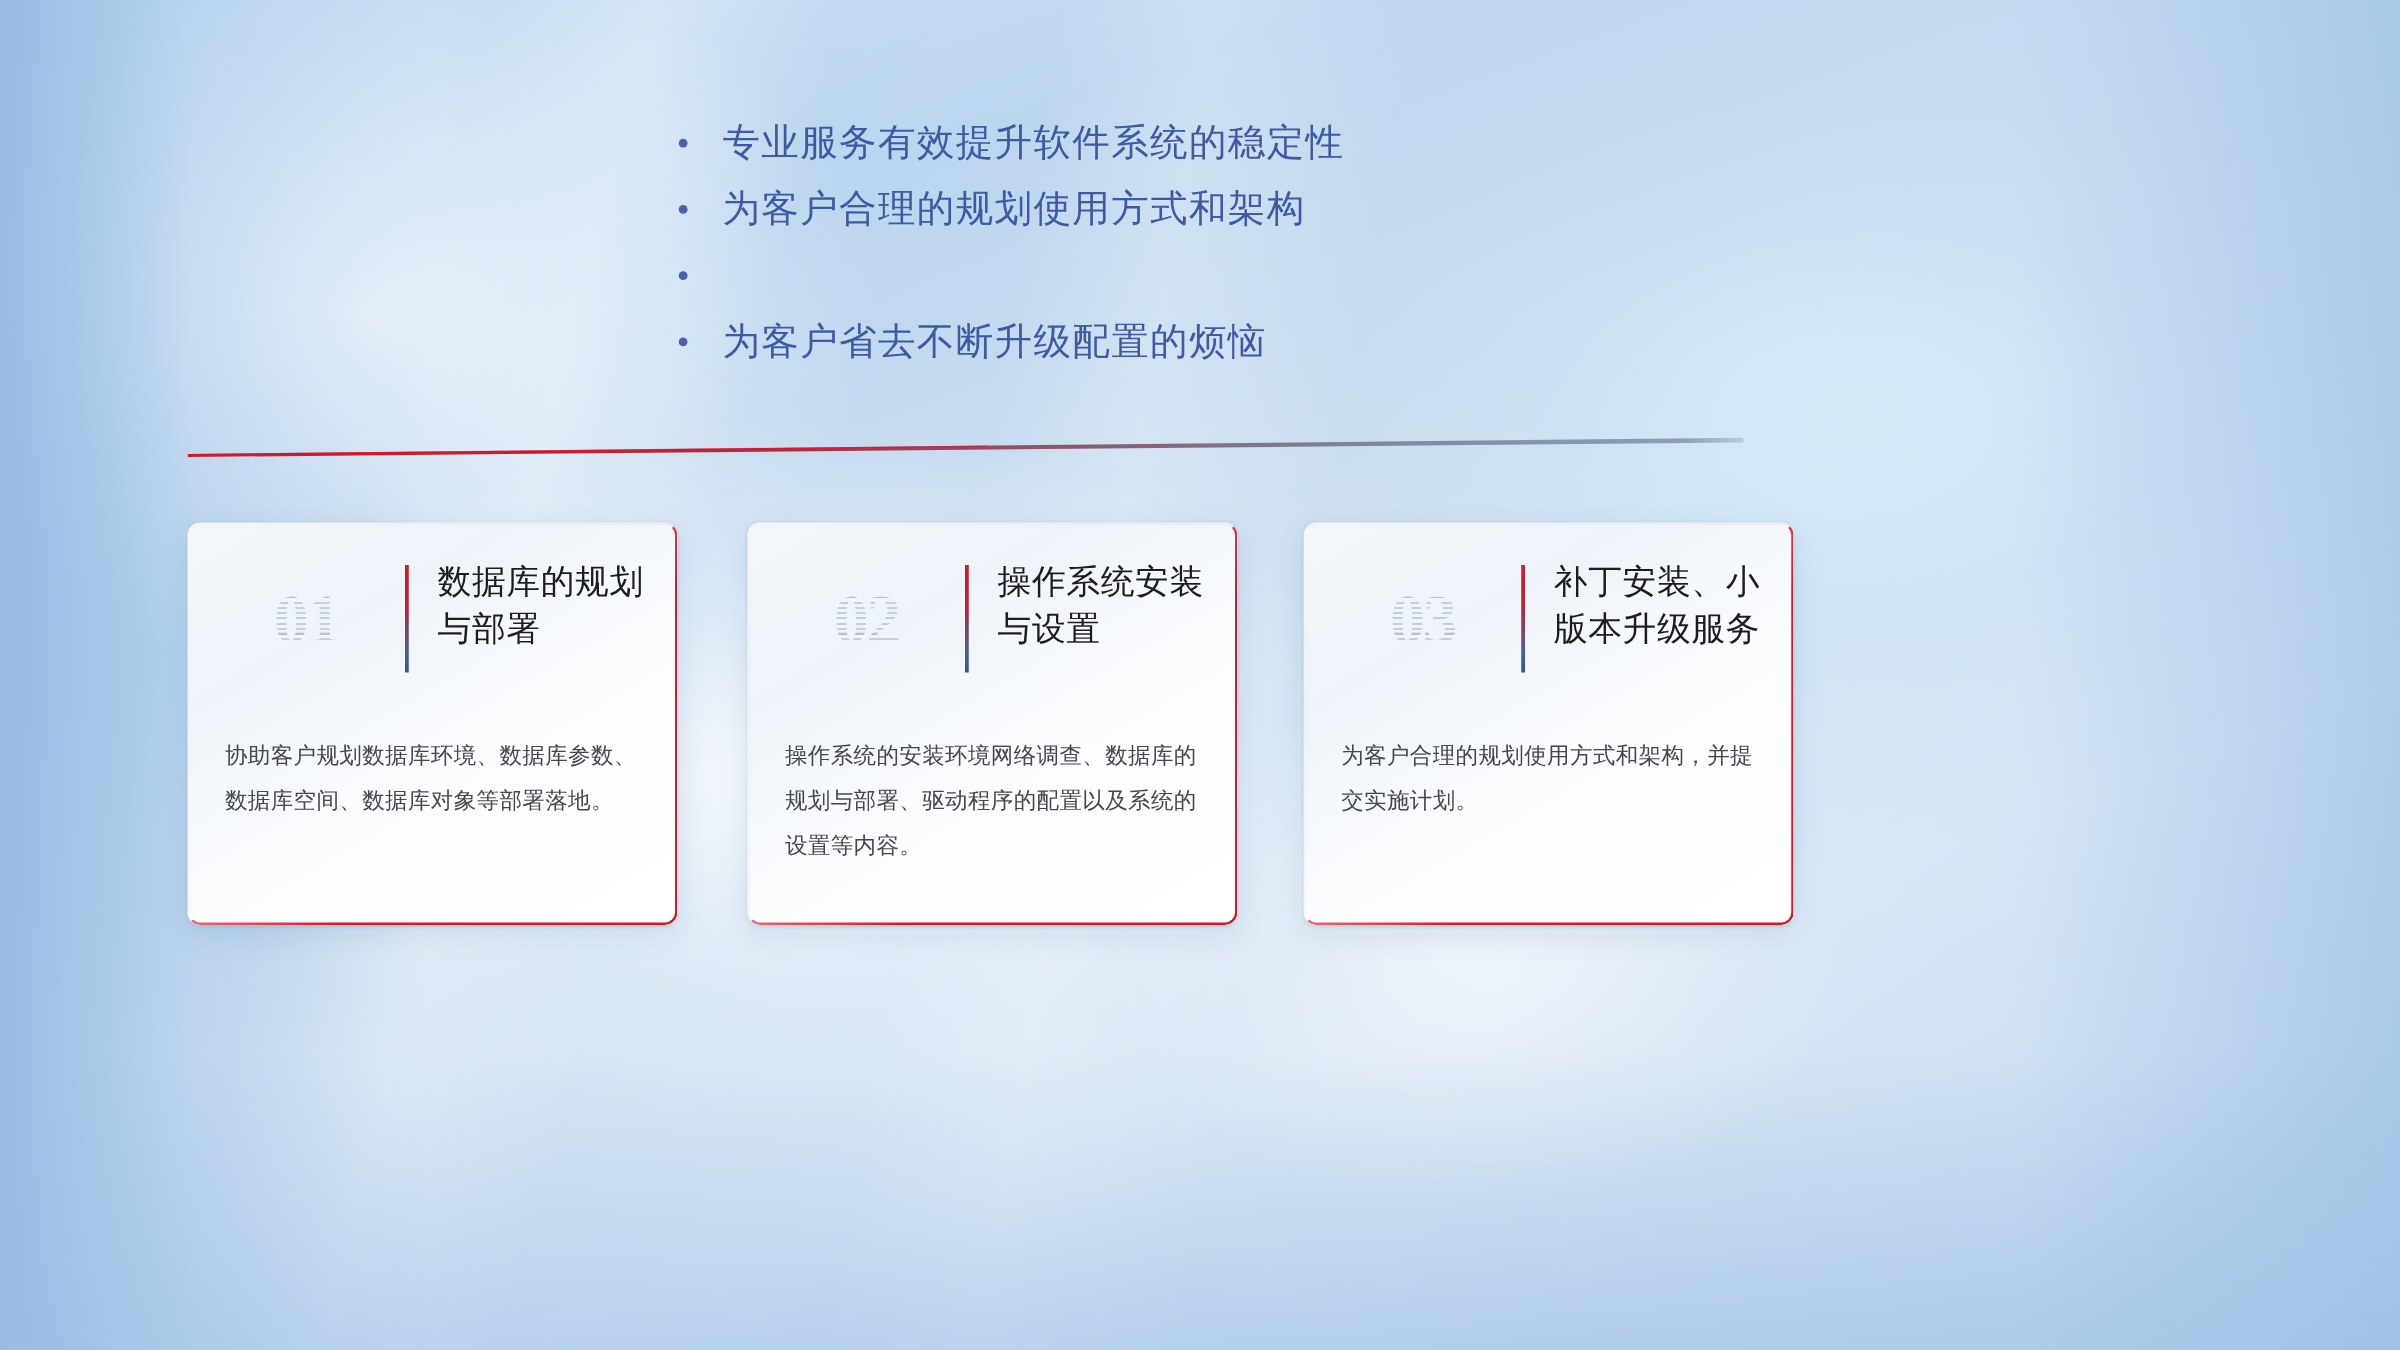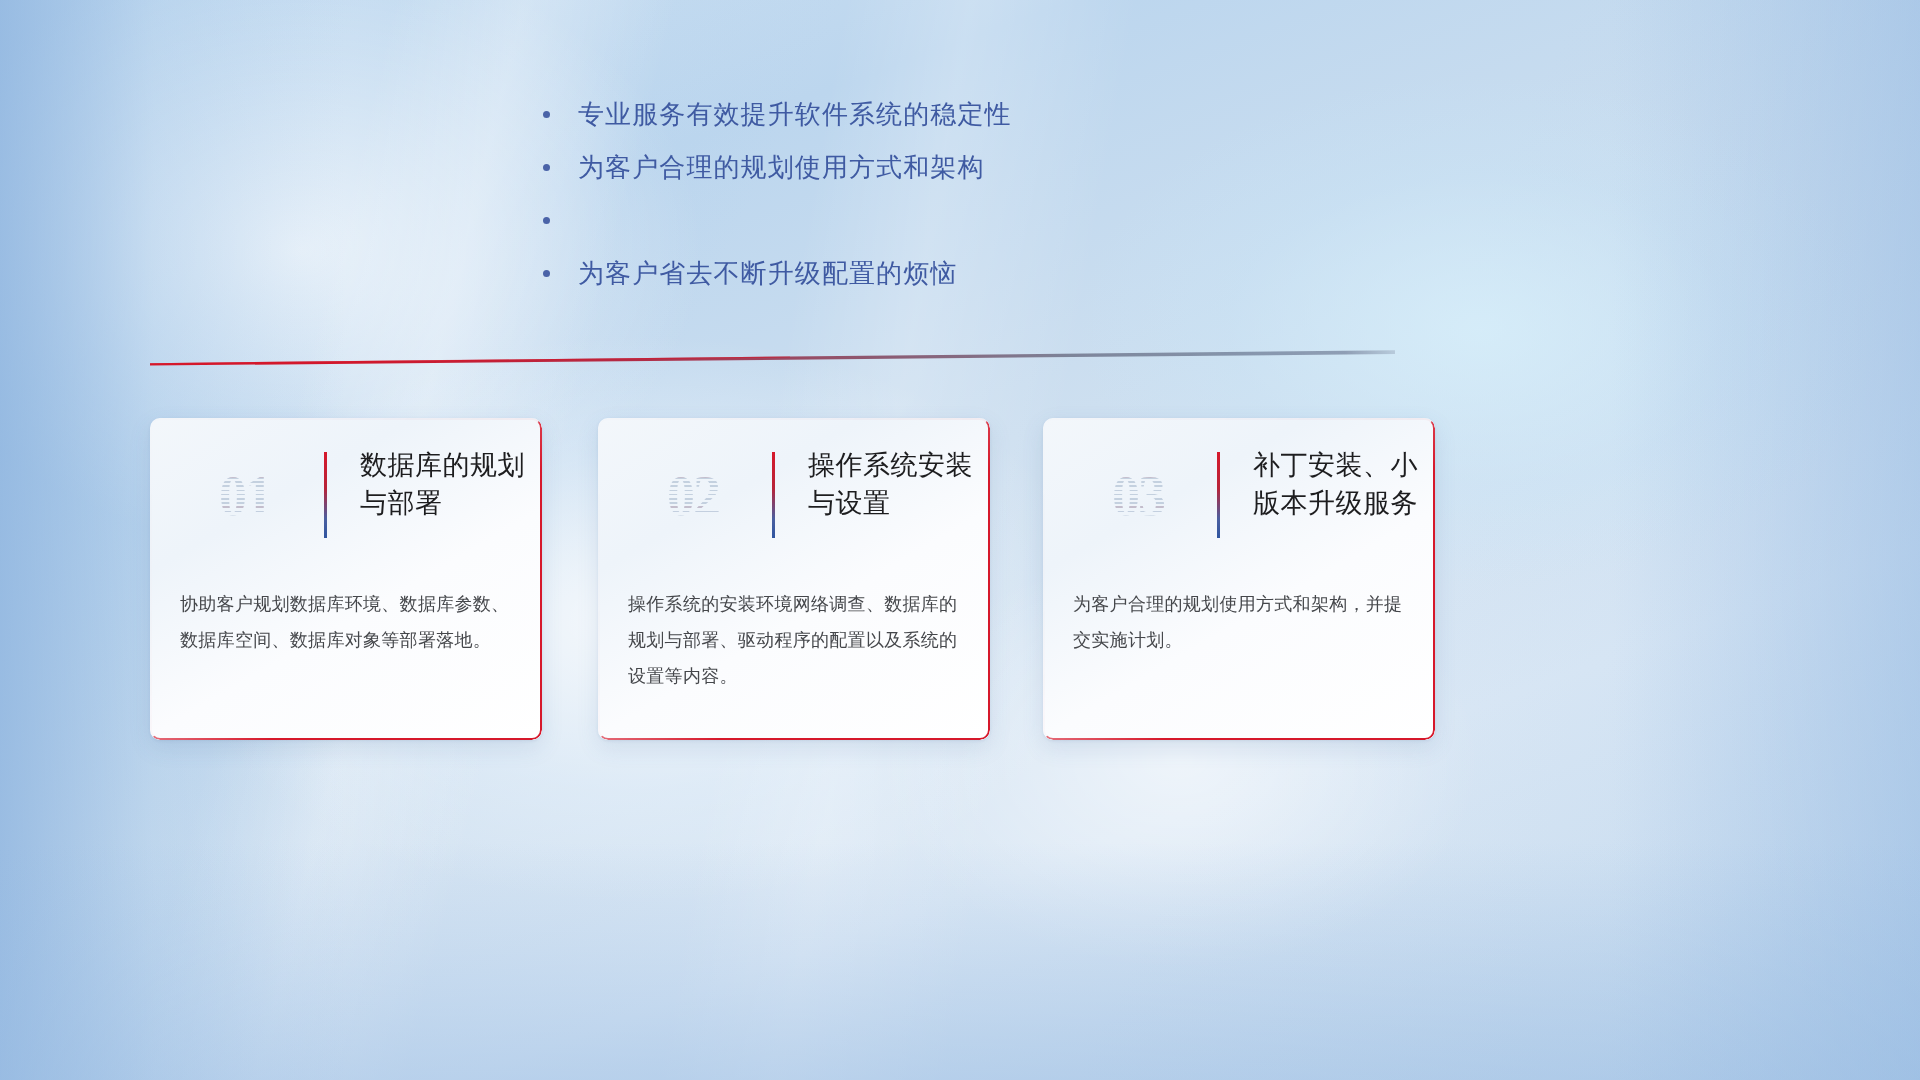--- a/index.html
+++ b/index.html
@@ -54,21 +54,21 @@
     display:flex;align-items:center;height:53px;
   }
   .bullet-dot{
     width:20px;flex:0 0 20px;display:flex;justify-content:center;align-items:center;
   }
   .bullet-dot i{
     display:block;width:7px;height:7px;border-radius:50%;background:#4a63a8;
   }
   .bullet-text{
     margin-left:22px;
-    font-size:26px;
+    font-size:30px;
     letter-spacing:1.1px;
     color:#3f5aa2;
     white-space:nowrap;
     font-weight:400;
   }
 
   
   #divider{
     position:absolute;left:150px;top:348px;width:1245px;height:18px;z-index:5;
   }
@@ -116,21 +116,21 @@
     -webkit-mask-image:repeating-linear-gradient(0deg,rgba(0,0,0,0) 0px,rgba(0,0,0,0) 12px,#000 12px,#000 14px,rgba(0,0,0,0) 14px,rgba(0,0,0,0) 30px);
             mask-image:repeating-linear-gradient(0deg,rgba(0,0,0,0) 0px,rgba(0,0,0,0) 12px,#000 12px,#000 14px,rgba(0,0,0,0) 14px,rgba(0,0,0,0) 30px);
   }
   .head-rule{
     position:absolute;left:174px;top:34px;width:3px;height:86px;
     background:linear-gradient(180deg,#d6182b 0%,#b82338 42%,#4a5fa0 78%,#2f55a0 100%);
   }
   .card-title{
     position:absolute;left:200px;top:28px;width:190px;
     font-size:27px;line-height:1.42;color:#1d1d1f;
-    letter-spacing:.5px;font-weight:400;margin-left:10px;
+    letter-spacing:.5px;font-weight:400;
   }
   .card-body{
     position:absolute;left:30px;right:28px;top:168px;
     font-size:18px;line-height:2.0;color:#45474b;letter-spacing:.3px;
   }
 </style>
 </head>
 <body>
 
 <div id="bg">

